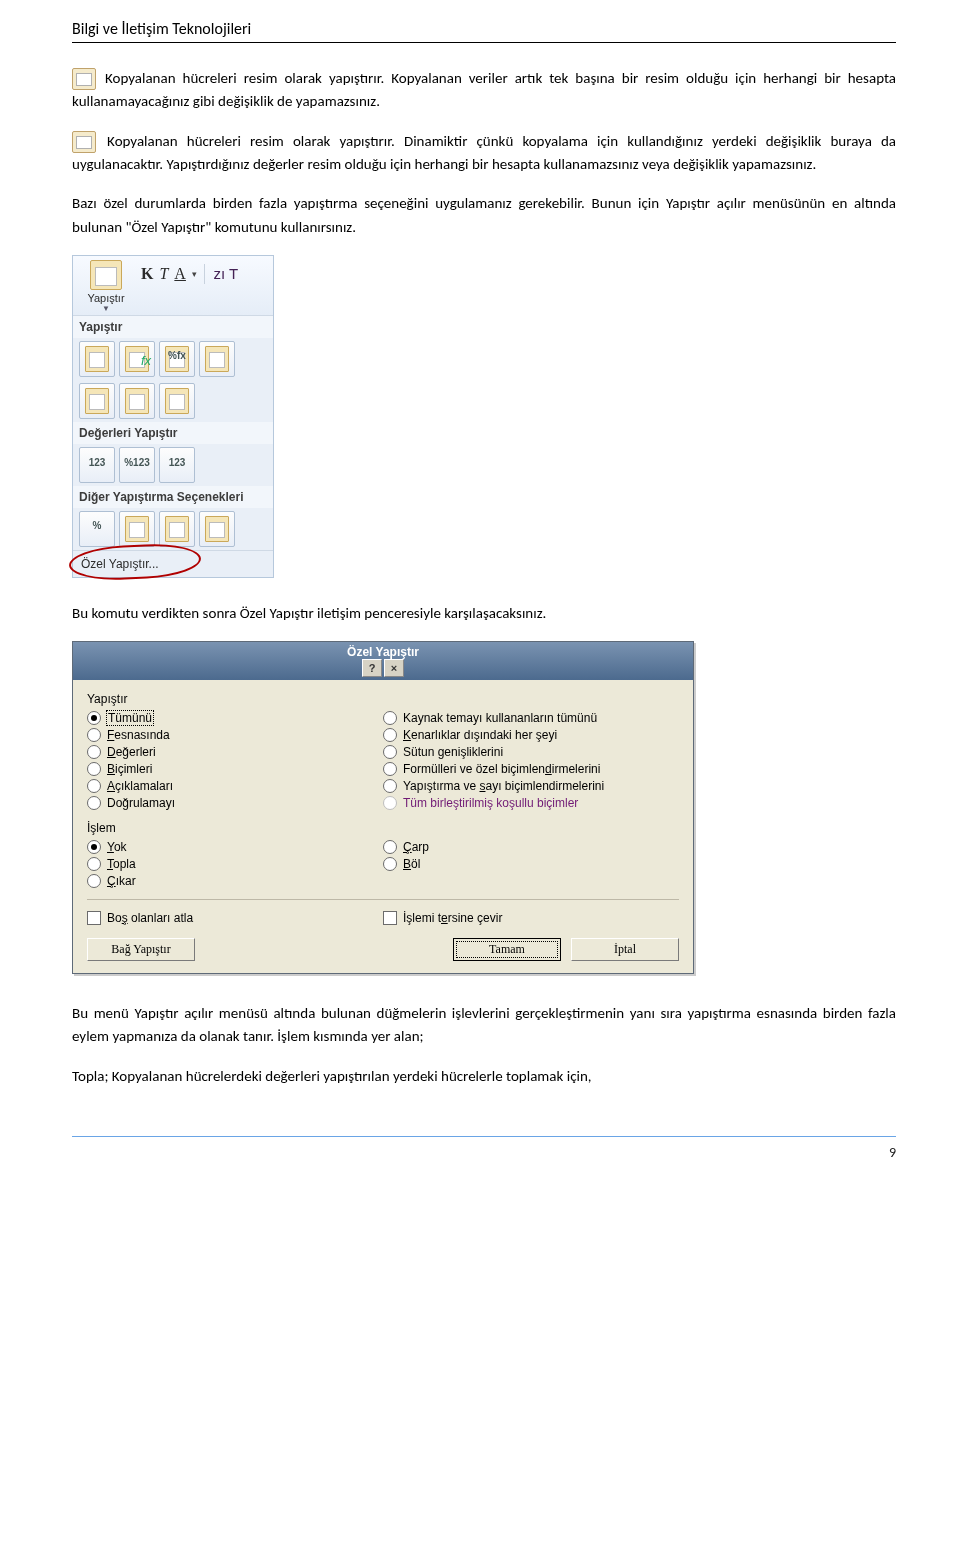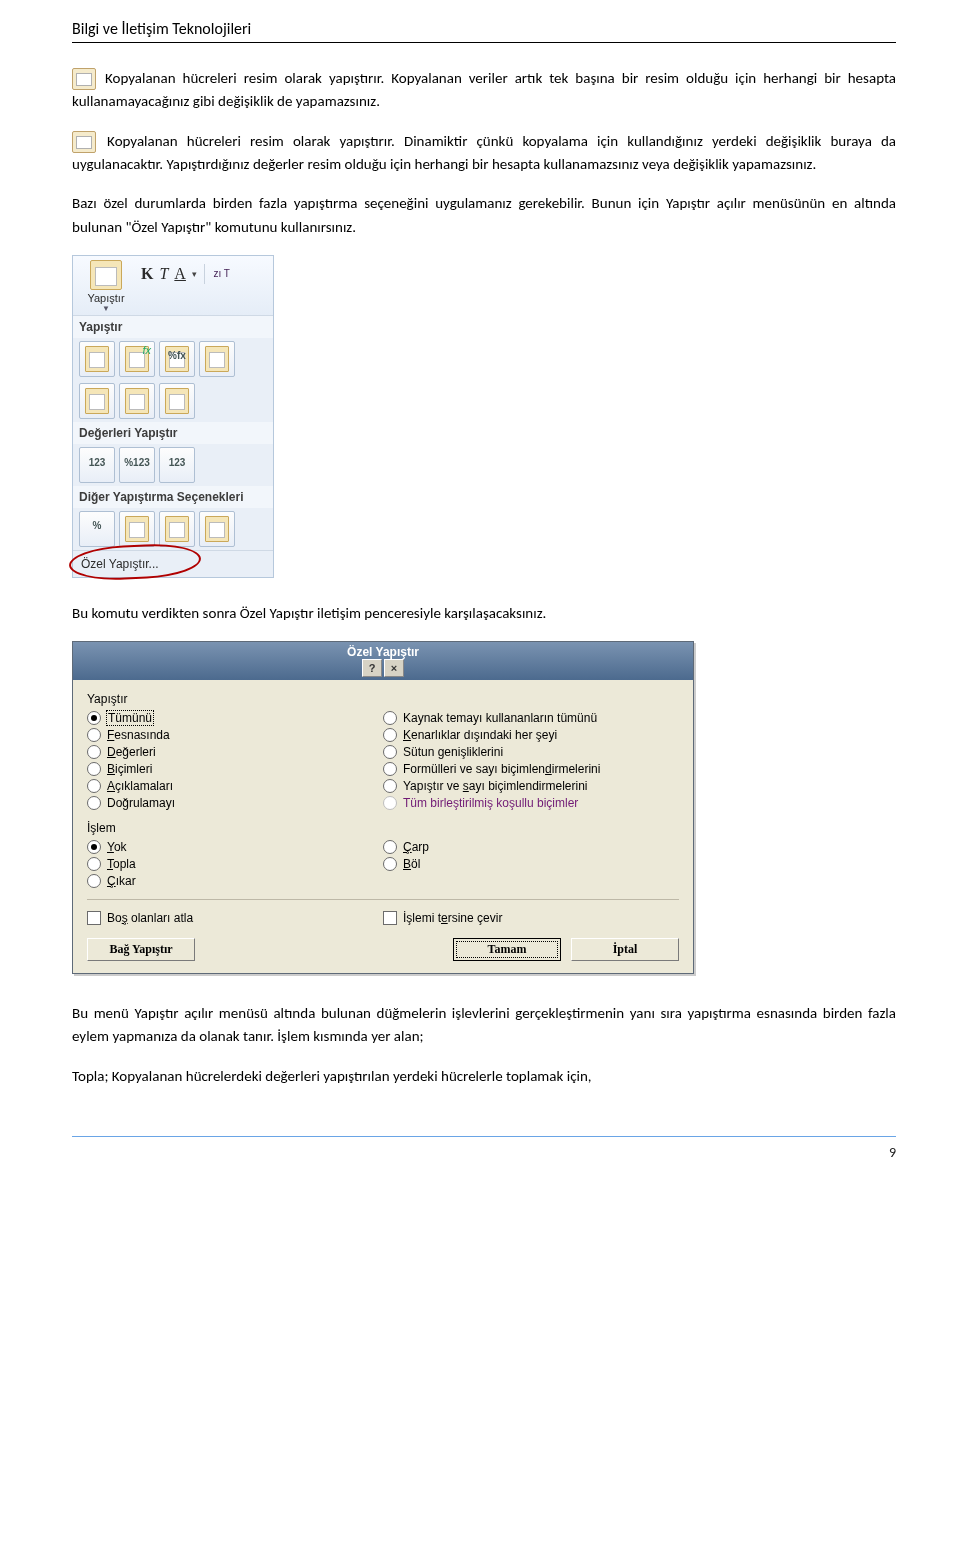--- a/index.html
+++ b/index.html
@@ -92,21 +92,21 @@
     gap:6px;
     padding:6px 0 0 6px;
     font-family:"Times New Roman",serif;
     font-size:16px;
   }
   .pd-top .fmt b{font-weight:bold;}
   .pd-top .fmt i{font-style:italic;}
   .pd-top .fmt u{text-decoration:underline;}
   .pd-top .fmt .dd{font-size:9px;color:#444;}
   .pd-top .fmt .sep{border-left:1px solid #c8d2de;height:20px;margin:0 2px;}
-  .pd-top .fmt .righttxt{font-family:"Segoe UI",Tahoma,sans-serif;font-size:10px;color:#425;}
+  .pd-top .fmt .righttxt{font-family:"Segoe UI",Tahoma,sans-serif;font-size:15px;color:#425;}
 
   .pd-section-title{
     padding:4px 6px;
     font-weight:bold;
     color:#3c3c3c;
     background:#f2f6fb;
   }
   .pd-row{
     display:flex;
     gap:4px;
@@ -122,21 +122,21 @@
     font-size:11px;
     color:#466;
     position:relative;
   }
   .pd-btn .clipmini{
     width:22px;height:24px;background:#f5e6b8;border:1px solid #caa85a;border-radius:1px;position:relative;
   }
   .pd-btn .clipmini::after{
     content:"";position:absolute;left:3px;right:3px;top:5px;bottom:3px;background:#fff;border:1px solid #bbb;
   }
-  .pd-btn .fx{position:absolute;font-size:11px;font-style:italic;color:#2a6;top:2px;right:3px;}
+  .pd-btn .fx{position:absolute;font-size:13px;font-style:italic;color:#2a6;top:11px;right:3px;}
   .pd-btn .pct{position:absolute;font-size:10px;font-weight:bold;color:#455;top:8px;}
   .pd-btn .num{position:absolute;font-size:10px;font-weight:bold;color:#455;top:9px;}
 
   .pd-special{
     padding:6px 8px;
     border-top:1px solid #cfd9e5;
     position:relative;
   }
   .pd-special .ring{
     position:absolute;
@@ -181,21 +181,21 @@
   .radio{
     width:12px;height:12px;border:1px solid #6b6b6b;border-radius:50%;
     background:#fff;display:inline-flex;align-items:center;justify-content:center;flex:0 0 auto;
   }
   .radio.sel::after{content:"";width:6px;height:6px;background:#000;border-radius:50%;}
   .checkbox{
     width:12px;height:12px;border:1px solid #6b6b6b;background:#fff;flex:0 0 auto;
   }
   .access{text-decoration:underline;}
   .dlg-sep{border:none;border-top:1px solid #bdb8a7;margin:8px 0;}
-  .dlg-buttons{display:flex;justify-content:space-between;align-items:flex-end;margin-top:10px;font-weight:bold;}
+  .dlg-buttons{display:flex;justify-content:space-between;align-items:flex-end;margin-top:10px;}
   .btn{
     min-width:86px;padding:3px 10px;
     background:#ece9d8;
     border:1px solid #fff;border-right-color:#7a7a7a;border-bottom-color:#7a7a7a;
     font-family:Tahoma;font-size:12px;
     text-align:center;
   }
   .btn.focus{outline:1px dotted #000;outline-offset:-4px;border:1px solid #000;}
   .btn-right{display:flex;gap:10px;}
 
@@ -355,25 +355,25 @@
           <div class="opt">
               <span class="radio"></span>
               <span><span class="access">K</span><span>enarlıklar dışındaki her şeyi</span></span>
             </div>
           <div class="opt">
               <span class="radio"></span>
               <span>Sütun genişliklerini</span>
             </div>
           <div class="opt">
               <span class="radio"></span>
-              <span><span>Formülleri ve sayı biçimlen</span><span class="access">d</span><span>irmelerini</span></span>
-            </div>
-          <div class="opt">
-              <span class="radio"></span>
-              <span><span>Yapıştır ve </span><span class="access">s</span><span>ayı biçimlendirmelerini</span></span>
+              <span><span>Formülleri ve özel biçimlen</span><span class="access">d</span><span>irmelerini</span></span>
+            </div>
+          <div class="opt">
+              <span class="radio"></span>
+              <span><span>Yapıştırma ve </span><span class="access">s</span><span>ayı biçimlendirmelerini</span></span>
             </div>
           <div class="opt disabled">
               <span class="radio" style="border-color:#bdbdbd;"></span>
               <span>Tüm birleştirilmiş koşullu biçimler</span>
             </div>
         </div>
       </div>
 
       <div class="grp-label" style="margin-top:8px;">İşlem</div>
       <div class="cols">

